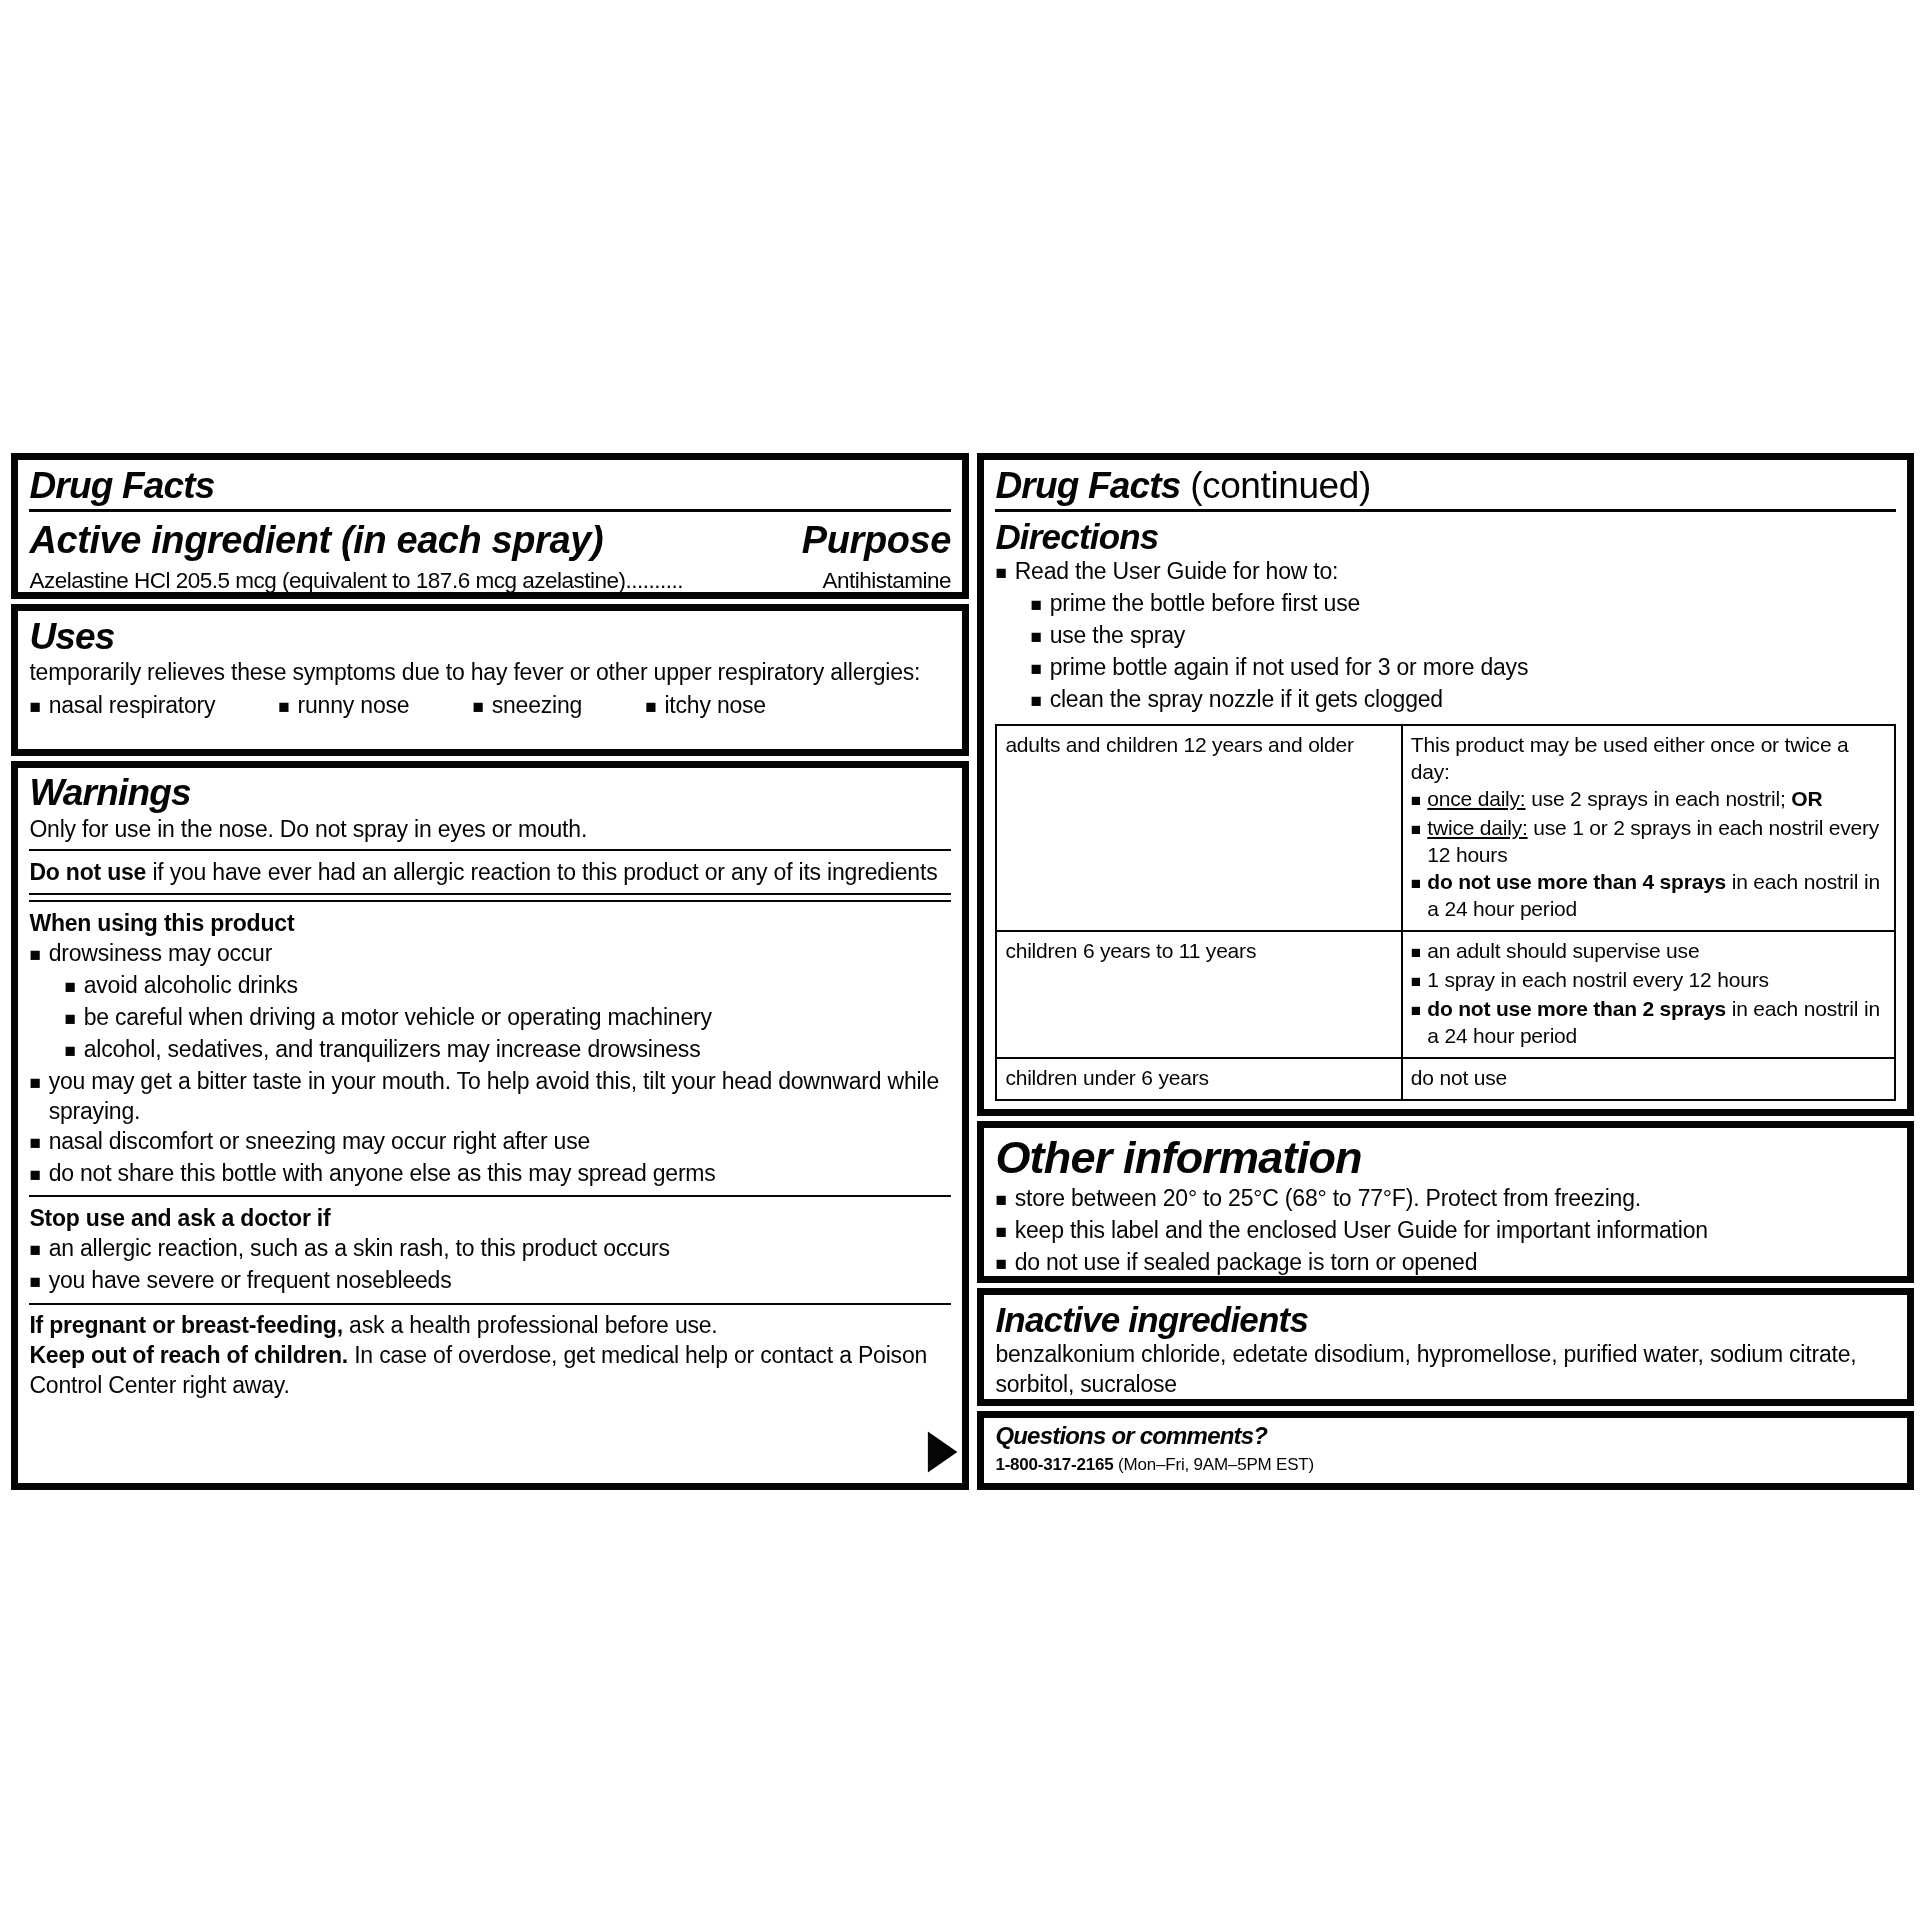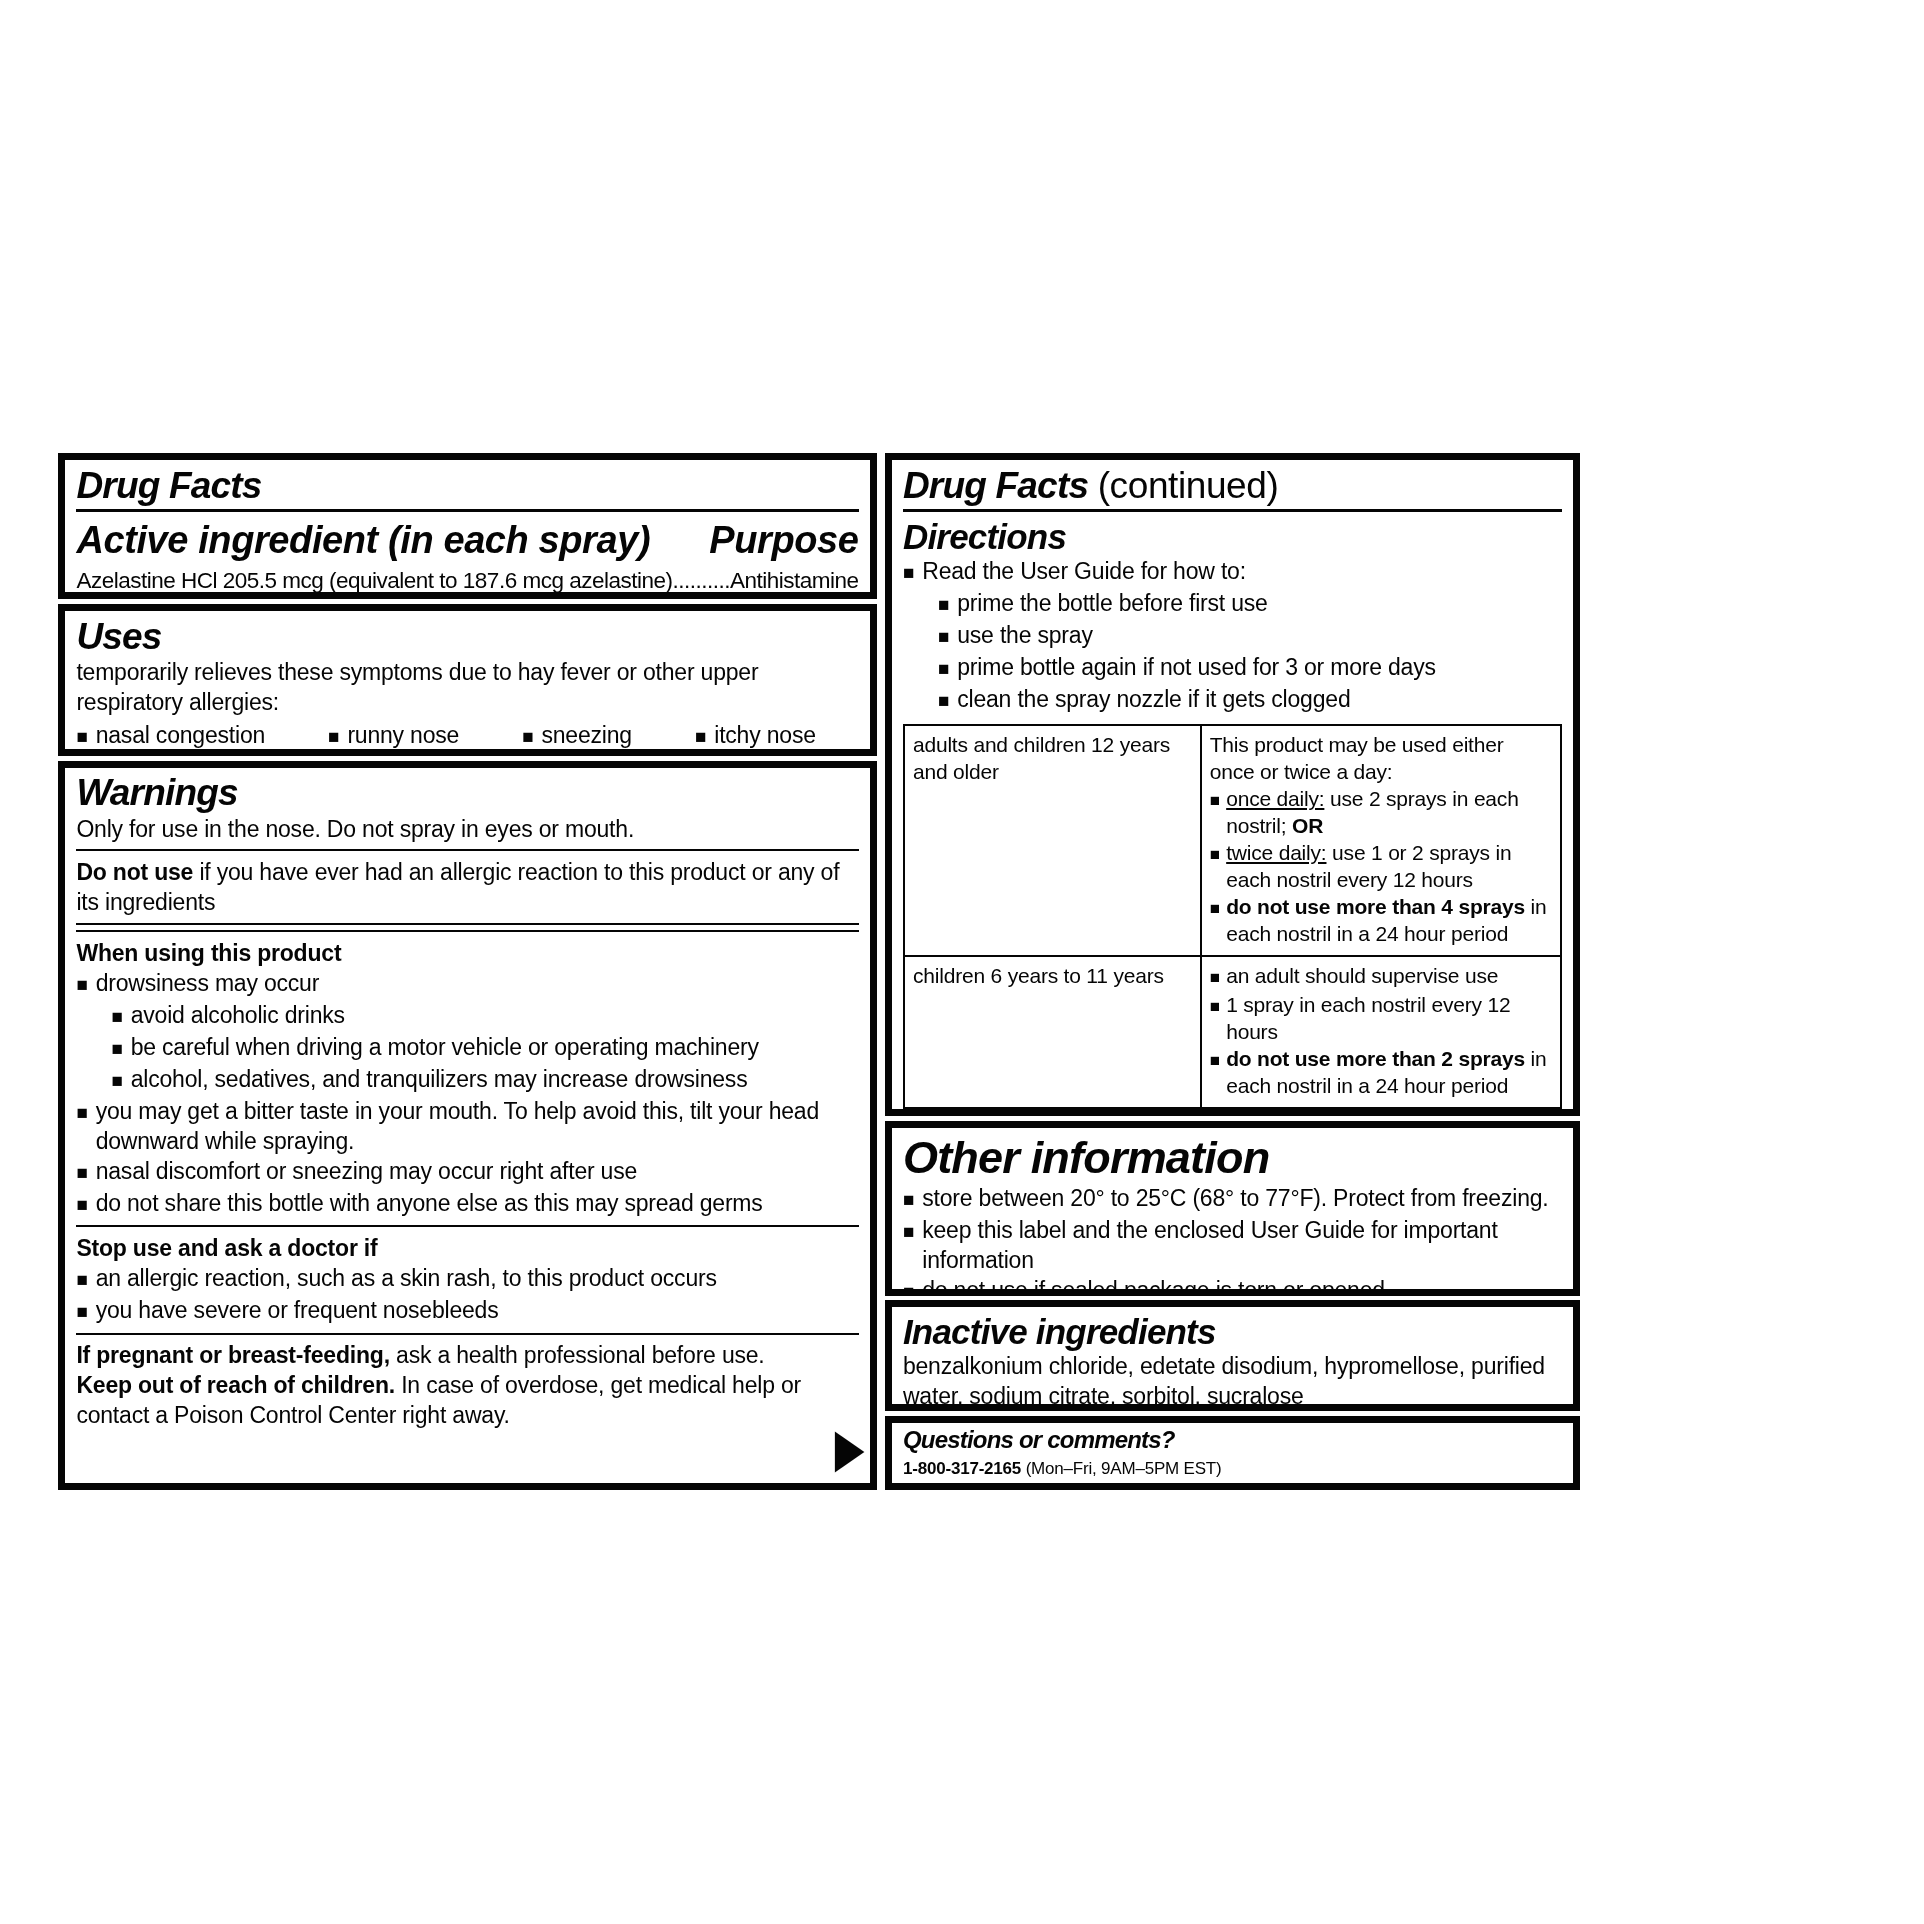--- a/index.html
+++ b/index.html
@@ -3,22 +3,22 @@
 <meta charset="utf-8">
 <style>
   html,body{margin:0;padding:0;}
   body{
     width:1925px;height:1925px;position:relative;
     background:#ffffff;
     font-family:"Liberation Sans","DejaVu Sans",sans-serif;
     color:#050505;
   }
   .label{
-    position:absolute;left:11.2px;top:453px;width:1522px;height:1037px;
-    display:flex;gap:8px;margin-left:47px;
+    position:absolute;left:11.2px;top:453px;width:1903px;height:1037px;
+    display:flex;gap:8px;
   }
   .col{display:flex;flex-direction:column;gap:4.8px;}
   .col-left{width:958px;}
   .col-right{width:937px;}
   .box{
     border:7.2px solid #050505;background:#ffffff;
     padding:4.8px 11.2px 6.4px 11.2px;box-sizing:border-box;
     overflow:hidden;
   }
   .grow{flex:1 1 auto;}
@@ -80,21 +80,21 @@
         <span class="right">Antihistamine</span>
       </div>
     </div>
 
     <div class="box" style="height:152px;">
       <div class="h1">Uses</div>
       <div class="p">temporarily relieves these symptoms due to hay fever or other upper respiratory allergies:</div>
       <div class="uses-row">
         <div class="bul">
             <span class="sq"></span>
-            <span>nasal congestion</span>
+            <span>nasal respiratory</span>
           </div>
         <div class="bul">
             <span class="sq"></span>
             <span>runny nose</span>
           </div>
         <div class="bul">
             <span class="sq"></span>
             <span>sneezing</span>
           </div>
         <div class="bul">

